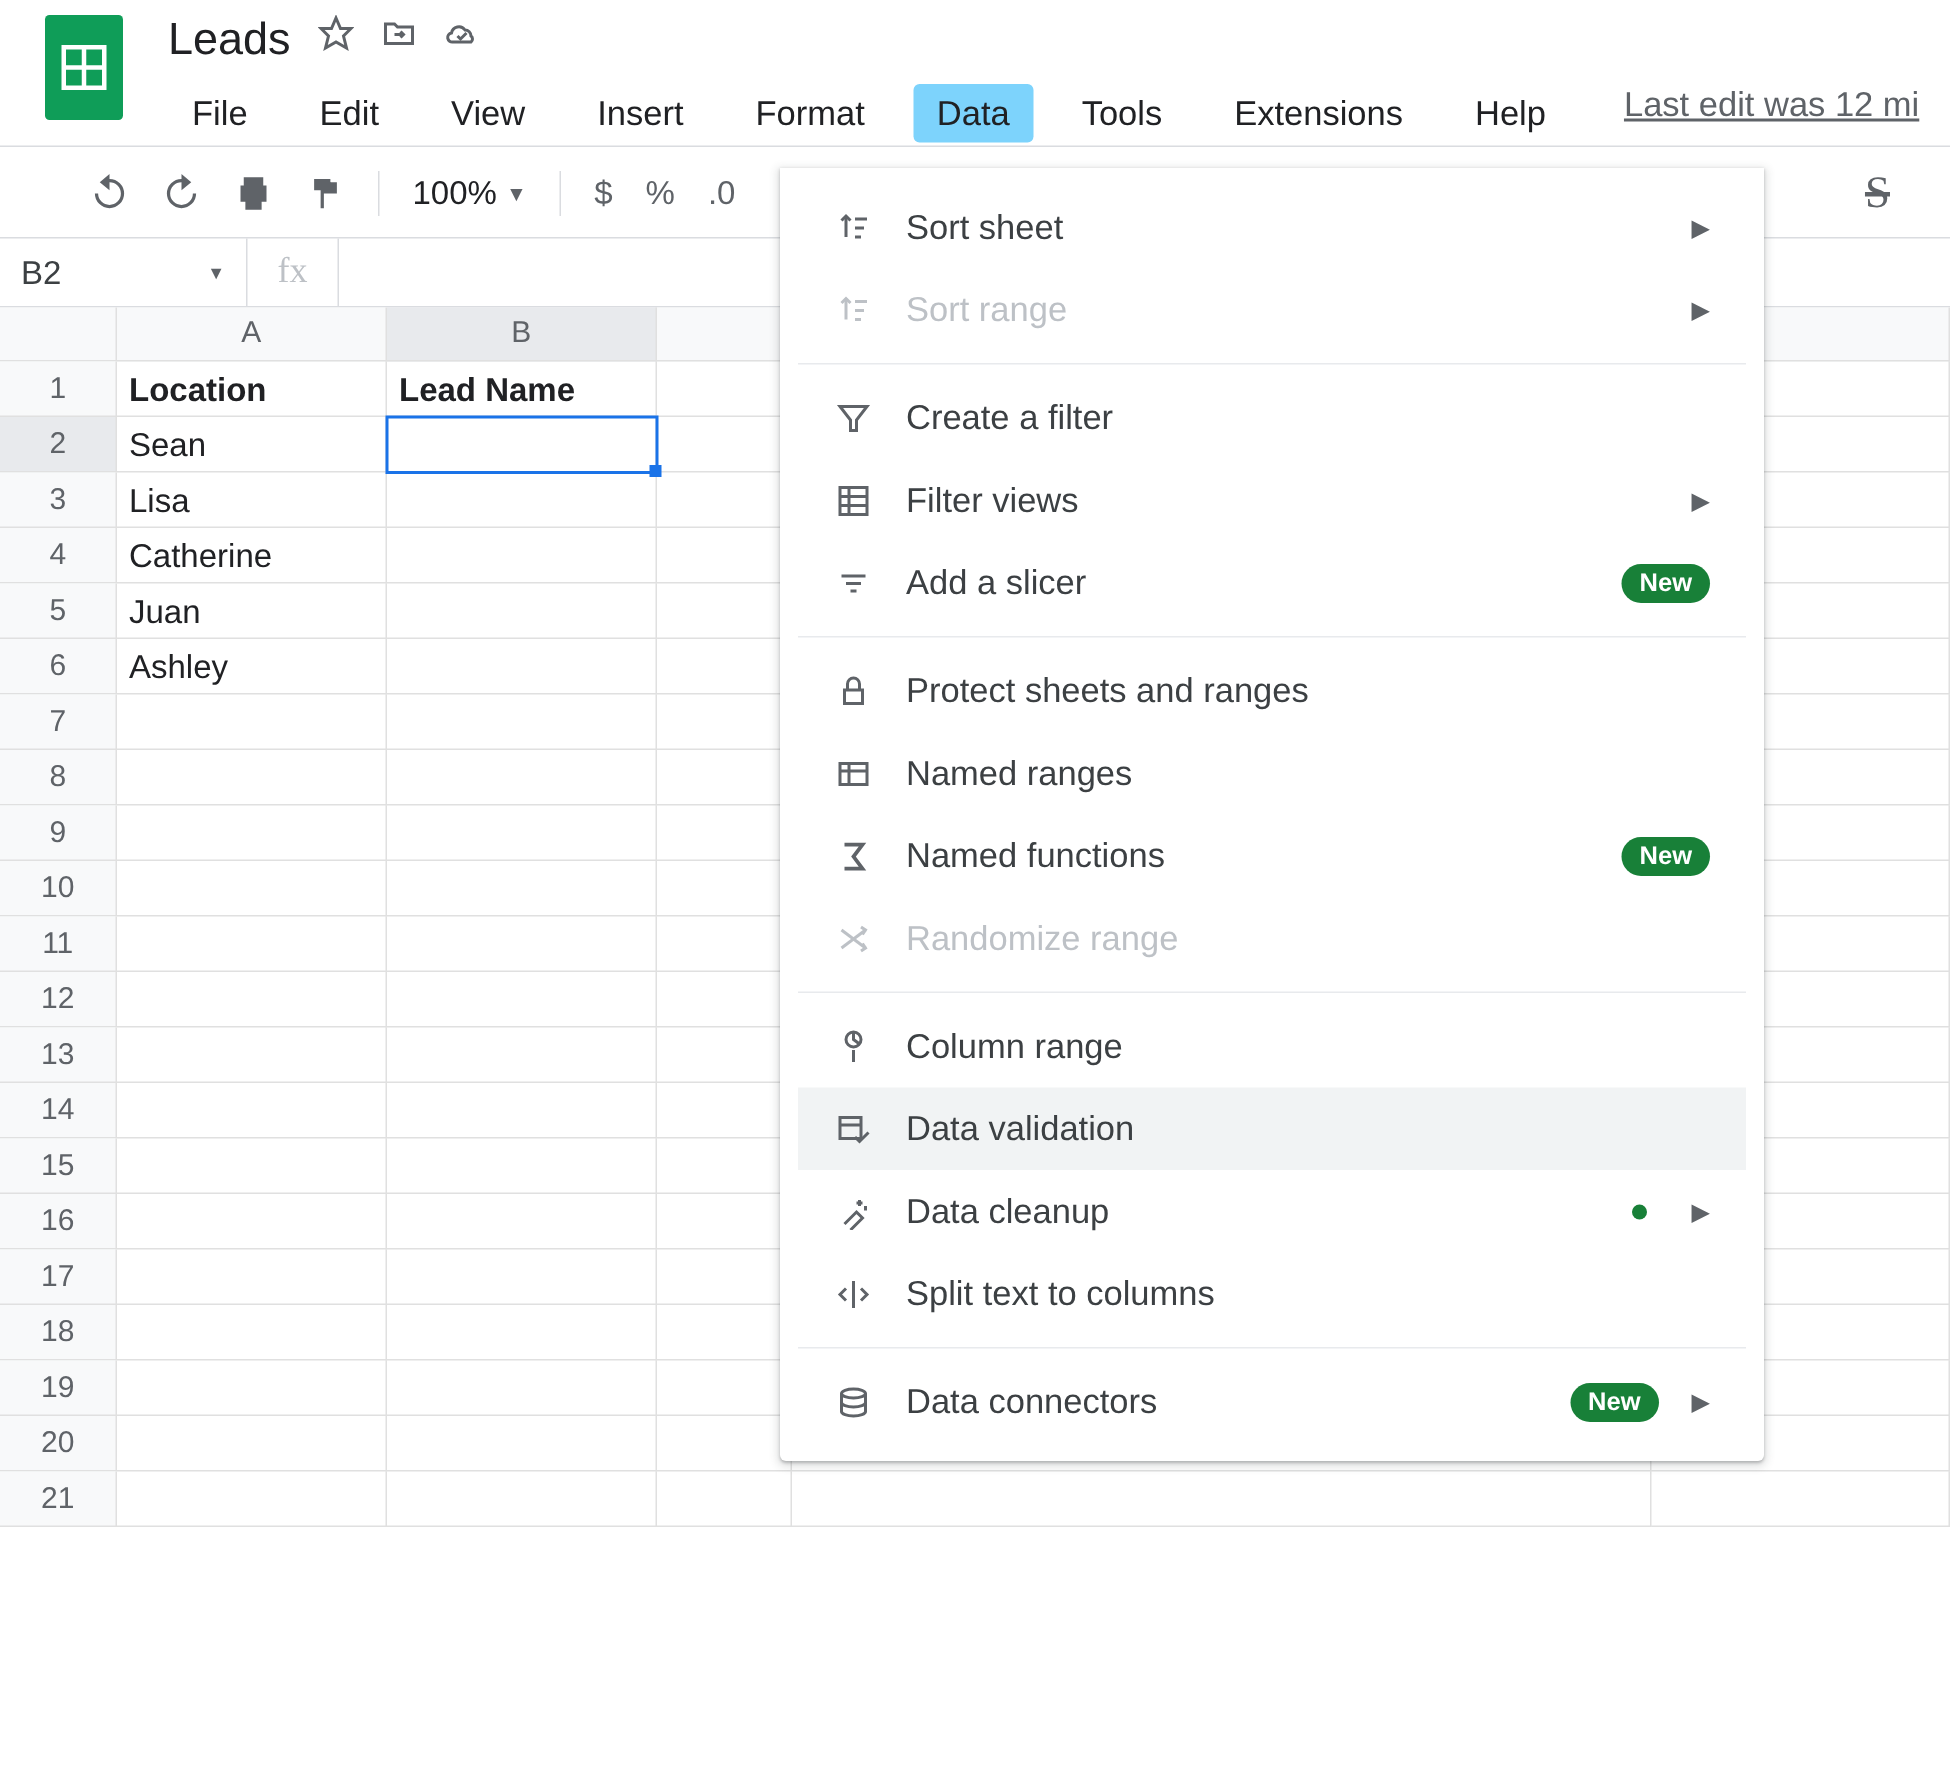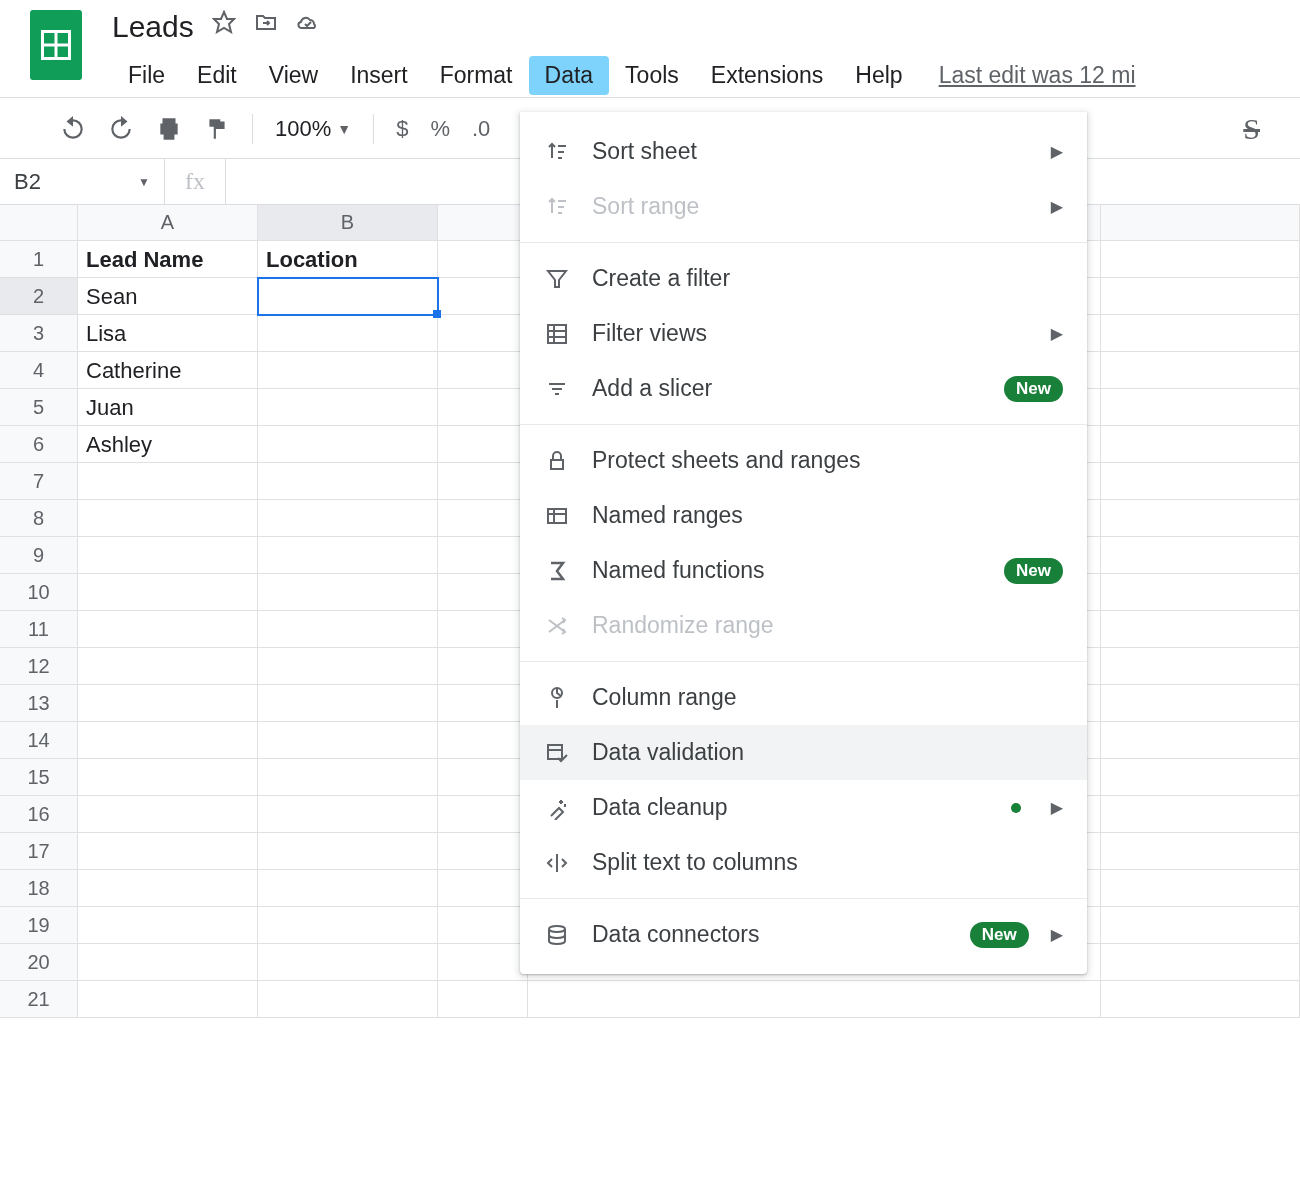--- a/index.html
+++ b/index.html
@@ -6,21 +6,21 @@
   body { background: #fff; width: 1300px; height: 1190px; overflow: hidden; position: relative; color: #202124; }
 
   
   .header { display: flex; align-items: flex-start; padding: 10px 20px 0 30px; }
   .logo { width: 52px; height: 70px; background: #0f9d58; border-radius: 3px; margin-right: 30px; display: flex; align-items: center; justify-content: center; }
   .logo svg { width: 36px; height: 36px; }
   .title-area { flex: 1; }
   .title-row { display: flex; align-items: flex-start; gap: 18px; }
   .doc-title { font-size: 30px; font-weight: 400; color: #202124; }
   .title-icon { width: 24px; height: 24px; color: #5f6368; cursor: pointer; display: flex; align-items: center; justify-content: center;}
-  .menubar { display: flex; gap: 0; margin-top: 12px; align-items: center; }
+  .menubar { display: flex; gap: 16px; margin-top: 12px; align-items: flex-start; }
   .menu-item { font-size: 23px; color: #202124; padding: 6px 16px; cursor: pointer; border-radius: 4px; }
   .menu-item.active { background: #7dd3fc; }
   .last-edit { font-size: 23px; color: #5f6368; text-decoration: underline; margin-left: 20px; white-space: nowrap; }
 
   .hr { border-top: 1px solid #dadce0; margin-top: 2px; }
 
   
   .toolbar { display: flex; align-items: center; gap: 22px; padding: 14px 20px 12px 60px; border-bottom: 1px solid #dadce0; font-size: 22px; color: #5f6368; }
   .tb-icon { width: 26px; height: 26px; color: #5f6368; cursor: pointer; display:flex; align-items:center; justify-content:center;}
   .tb-sep { width: 1px; height: 30px; background: #dadce0; }
@@ -39,21 +39,21 @@
   .colhdr { background: #f8f9fa; border-right: 1px solid #e0e0e0; border-bottom: 1px solid #e0e0e0; text-align: center; padding: 6px 0; color: #5f6368; font-size: 20px; }
   .rowhdr { background: #f8f9fa; border-right: 1px solid #e0e0e0; border-bottom: 1px solid #e0e0e0; text-align: center; color: #5f6368; font-size: 20px; height: 37px; line-height: 37px; }
   .rowhdr.sel { background: #e8eaed; }
   .cell { border-right: 1px solid #e0e0e0; border-bottom: 1px solid #e0e0e0; padding: 4px 8px; height: 37px; line-height: 29px; font-family: Arial, sans-serif; }
   .cell.bold { font-weight: 700; }
   .cell.selected { outline: 2px solid #1a73e8; outline-offset: -1px; position: relative; }
   .cell.selected::after { content: ""; position: absolute; right: -4px; bottom: -4px; width: 8px; height: 8px; background: #1a73e8; }
   .colhdr.sel { background: #e8eaed; }
 
   
-  .dropdown { position: absolute; top: 112px; left: 520px; width: 567px; background: #fff; box-shadow: 0 2px 6px 2px rgba(60,64,67,.15), 0 1px 2px rgba(60,64,67,.3); border-radius: 0 0 4px 4px; padding: 12px 0; z-index: 100; }
+  .dropdown { position: absolute; top: 112px; left: 520px; width: 656px; background: #fff; box-shadow: 0 2px 6px 2px rgba(60,64,67,.15), 0 1px 2px rgba(60,64,67,.3); border-radius: 0 0 4px 4px; padding: 12px 12px; z-index: 100; }
   .dd-item { display: flex; align-items: center; padding: 14px 24px; font-size: 23px; color: #3c4043; cursor: pointer; gap: 22px; }
   .dd-item.disabled { color: #bdc1c6; cursor: default; }
   .dd-item.hover { background: #f1f3f4; }
   .dd-icon { width: 26px; height: 26px; flex-shrink: 0; display:flex; align-items:center; justify-content:center; }
   .dd-label { flex: 1; }
   .dd-arrow { font-size: 16px; color: #5f6368; }
   .dd-sep { height: 1px; background: #e8eaed; margin: 8px 0; }
   .badge-new { background: #188038; color: #fff; font-size: 17px; font-weight: 700; padding: 3px 12px; border-radius: 14px; }
   .dot-green { width: 10px; height: 10px; background: #188038; border-radius: 50%; margin-right: 8px; }
 </style>
@@ -150,22 +150,22 @@
 </div>
 
 <div class="grid" id="grid">
     <div class="colhdr"></div>
     <div class="colhdr">A</div>
     <div class="colhdr sel">B</div>
     <div class="colhdr"></div>
     <div class="colhdr"></div>
     <div class="colhdr"></div>
     <div class="rowhdr">1</div>
+    <div class="cell bold">Location</div>
     <div class="cell bold">Lead Name</div>
-    <div class="cell bold">Location</div>
     <div class="cell"></div>
     <div class="cell"></div>
     <div class="cell"></div>
     <div class="rowhdr sel">2</div>
     <div class="cell">Sean</div>
     <div class="cell selected"></div>
     <div class="cell"></div>
     <div class="cell"></div>
     <div class="cell"></div>
     <div class="rowhdr">3</div>

